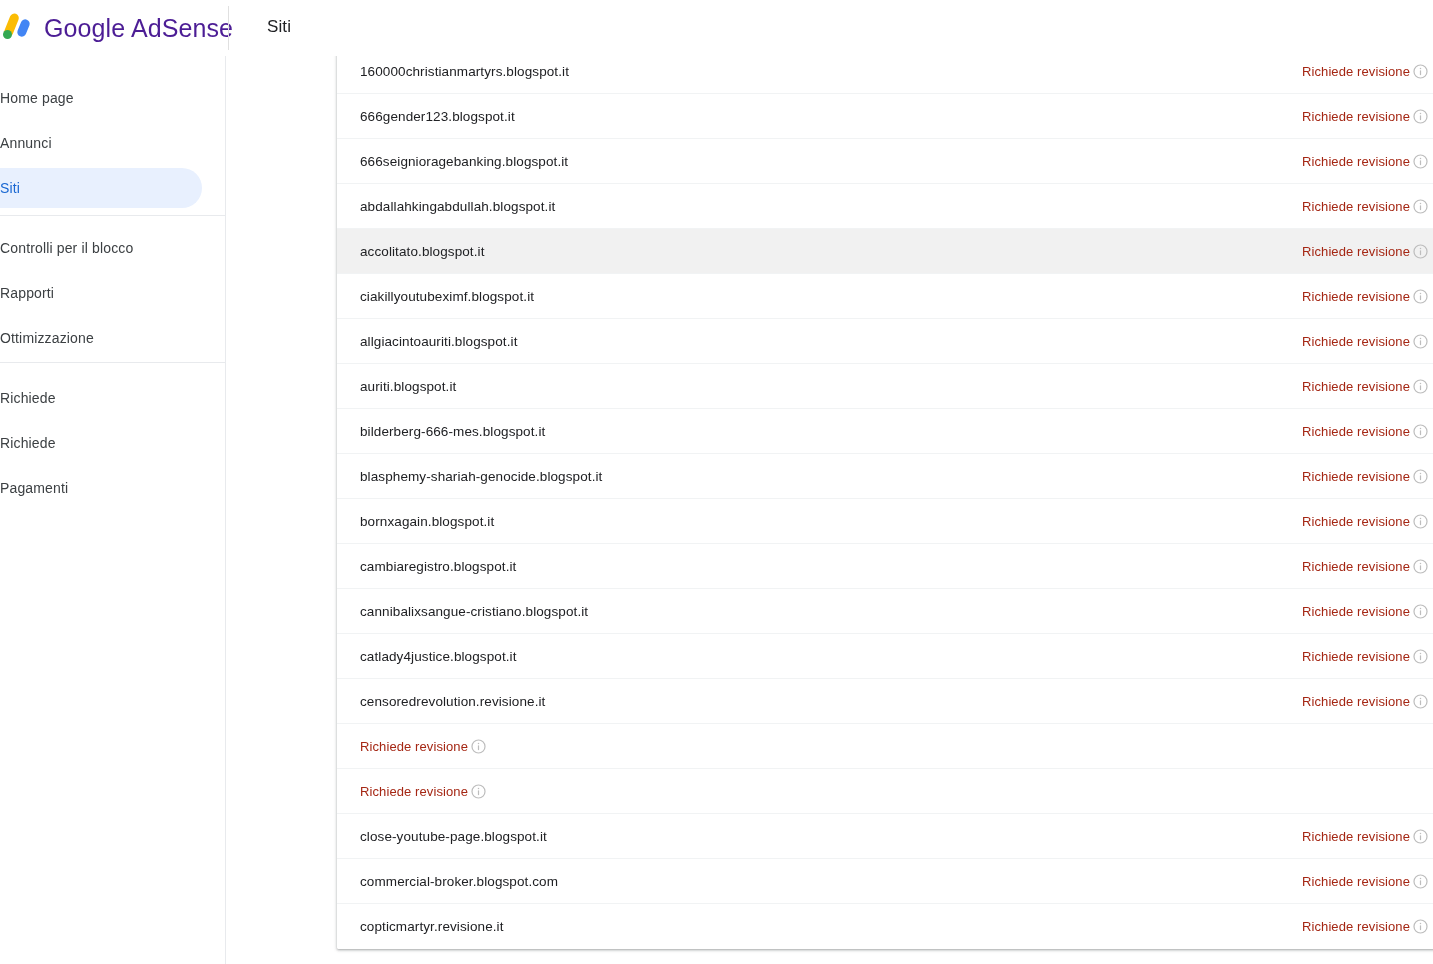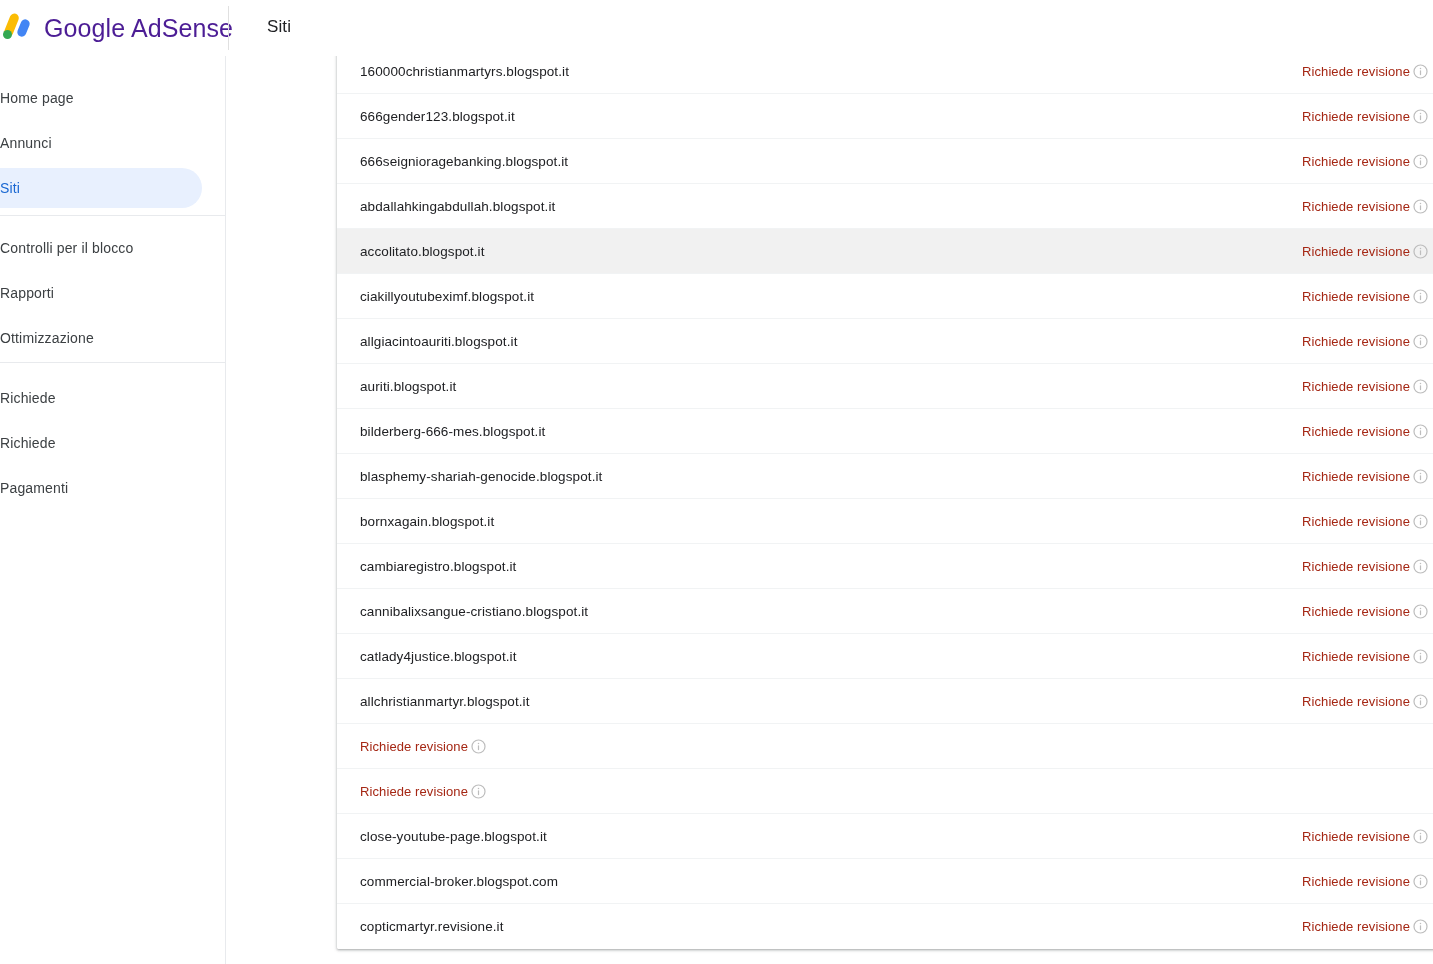--- a/index.html
+++ b/index.html
@@ -447,21 +447,21 @@
             <span class="info-icon">
               <svg viewBox="0 0 24 24" fill="none" stroke="currentColor" stroke-width="1.7">
                 <circle cx="12" cy="12" r="9.2"></circle>
                 <line x1="12" y1="11" x2="12" y2="16.4" stroke-linecap="round"></line>
                 <circle cx="12" cy="7.6" r="1.05" fill="currentColor" stroke="none"></circle>
               </svg>
             </span>
           </div>
         </div>
         <div class="site-row">
-          <div class="site-name">allchristianmartyr.blogspot.it</div>
+          <div class="site-name">censoredrevolution.revisione.it</div>
           <div class="site-status-wrap">
             <span class="site-status">Richiede revisione</span>
             <span class="info-icon">
               <svg viewBox="0 0 24 24" fill="none" stroke="currentColor" stroke-width="1.7">
                 <circle cx="12" cy="12" r="9.2"></circle>
                 <line x1="12" y1="11" x2="12" y2="16.4" stroke-linecap="round"></line>
                 <circle cx="12" cy="7.6" r="1.05" fill="currentColor" stroke="none"></circle>
               </svg>
             </span>
           </div>

